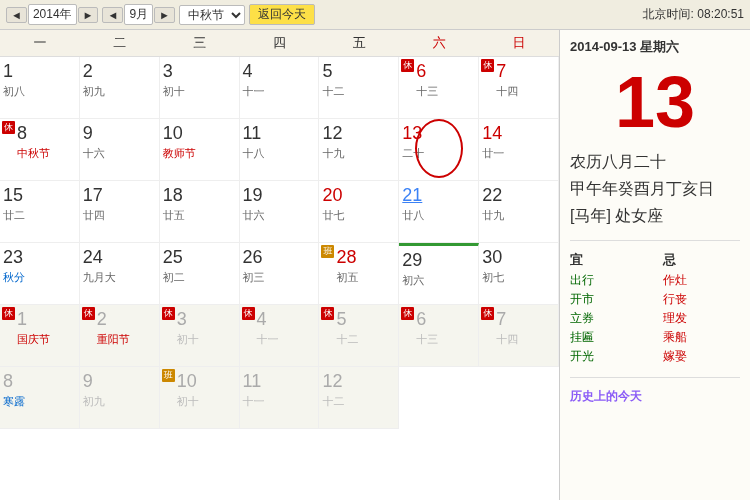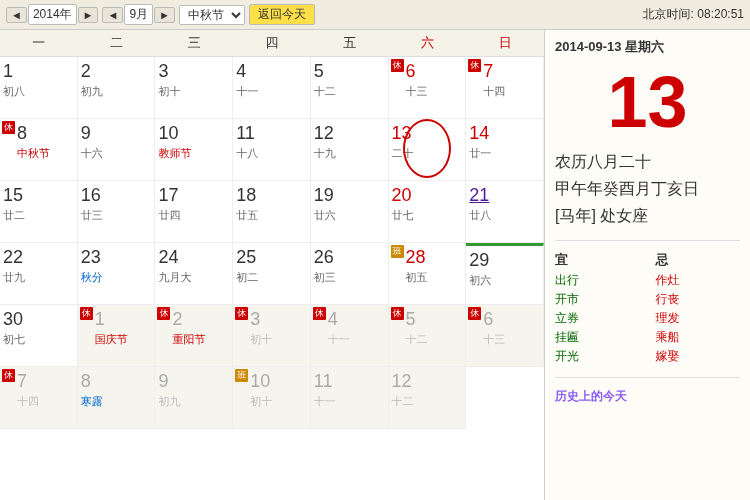--- a/index.html
+++ b/index.html
@@ -165,21 +165,21 @@
     .cal-cell.next-month .main-day {
       color: #999;
     }
     .cal-cell.next-month .lunar-day {
       color: #bbb;
       font-family: Liberation Mono, monospace;
     }
 
     
     .right-panel {
-      width: 205px;
+      width: 190px;
       background: #fdfcf7;
       padding: 8px 10px;
       display: flex;
       flex-direction: column;
       gap: 6px;
     }
     .rp-date-line {
       font-size: 13px;
       color: #333;
       font-weight: bold;
@@ -363,26 +363,20 @@
           </div>
         </div>
         <div class="cal-cell">
           <div class="cell-content">
             <span class="main-day">15</span>
             <span class="lunar-day">廿二</span>
           </div>
         </div>
         <div class="cal-cell">
           <div class="cell-content">
-            <span class="main-day">16</span>
-            <span class="lunar-day">廿三</span>
-          </div>
-        </div>
-        <div class="cal-cell">
-          <div class="cell-content">
             <span class="main-day">17</span>
             <span class="lunar-day">廿四</span>
           </div>
         </div>
         <div class="cal-cell">
           <div class="cell-content">
             <span class="main-day">18</span>
             <span class="lunar-day">廿五</span>
           </div>
         </div>
@@ -393,21 +387,21 @@
           </div>
         </div>
         <div class="cal-cell weekend-cell">
           <div class="cell-content">
             <span class="main-day" style="color: rgb(204, 0, 0);">20</span>
             <span class="lunar-day">廿七</span>
           </div>
         </div>
         <div class="cal-cell weekend-cell">
           <div class="cell-content">
-            <span class="main-day" style="color: #4c1d95; text-decoration: underline;">21</span>
+            <span class="main-day" style="color: #3b82f6; text-decoration: underline;">21</span>
             <span class="lunar-day">廿八</span>
           </div>
         </div>
         <div class="cal-cell">
           <div class="cell-content">
             <span class="main-day">22</span>
             <span class="lunar-day">廿九</span>
           </div>
         </div>
         <div class="cal-cell">

